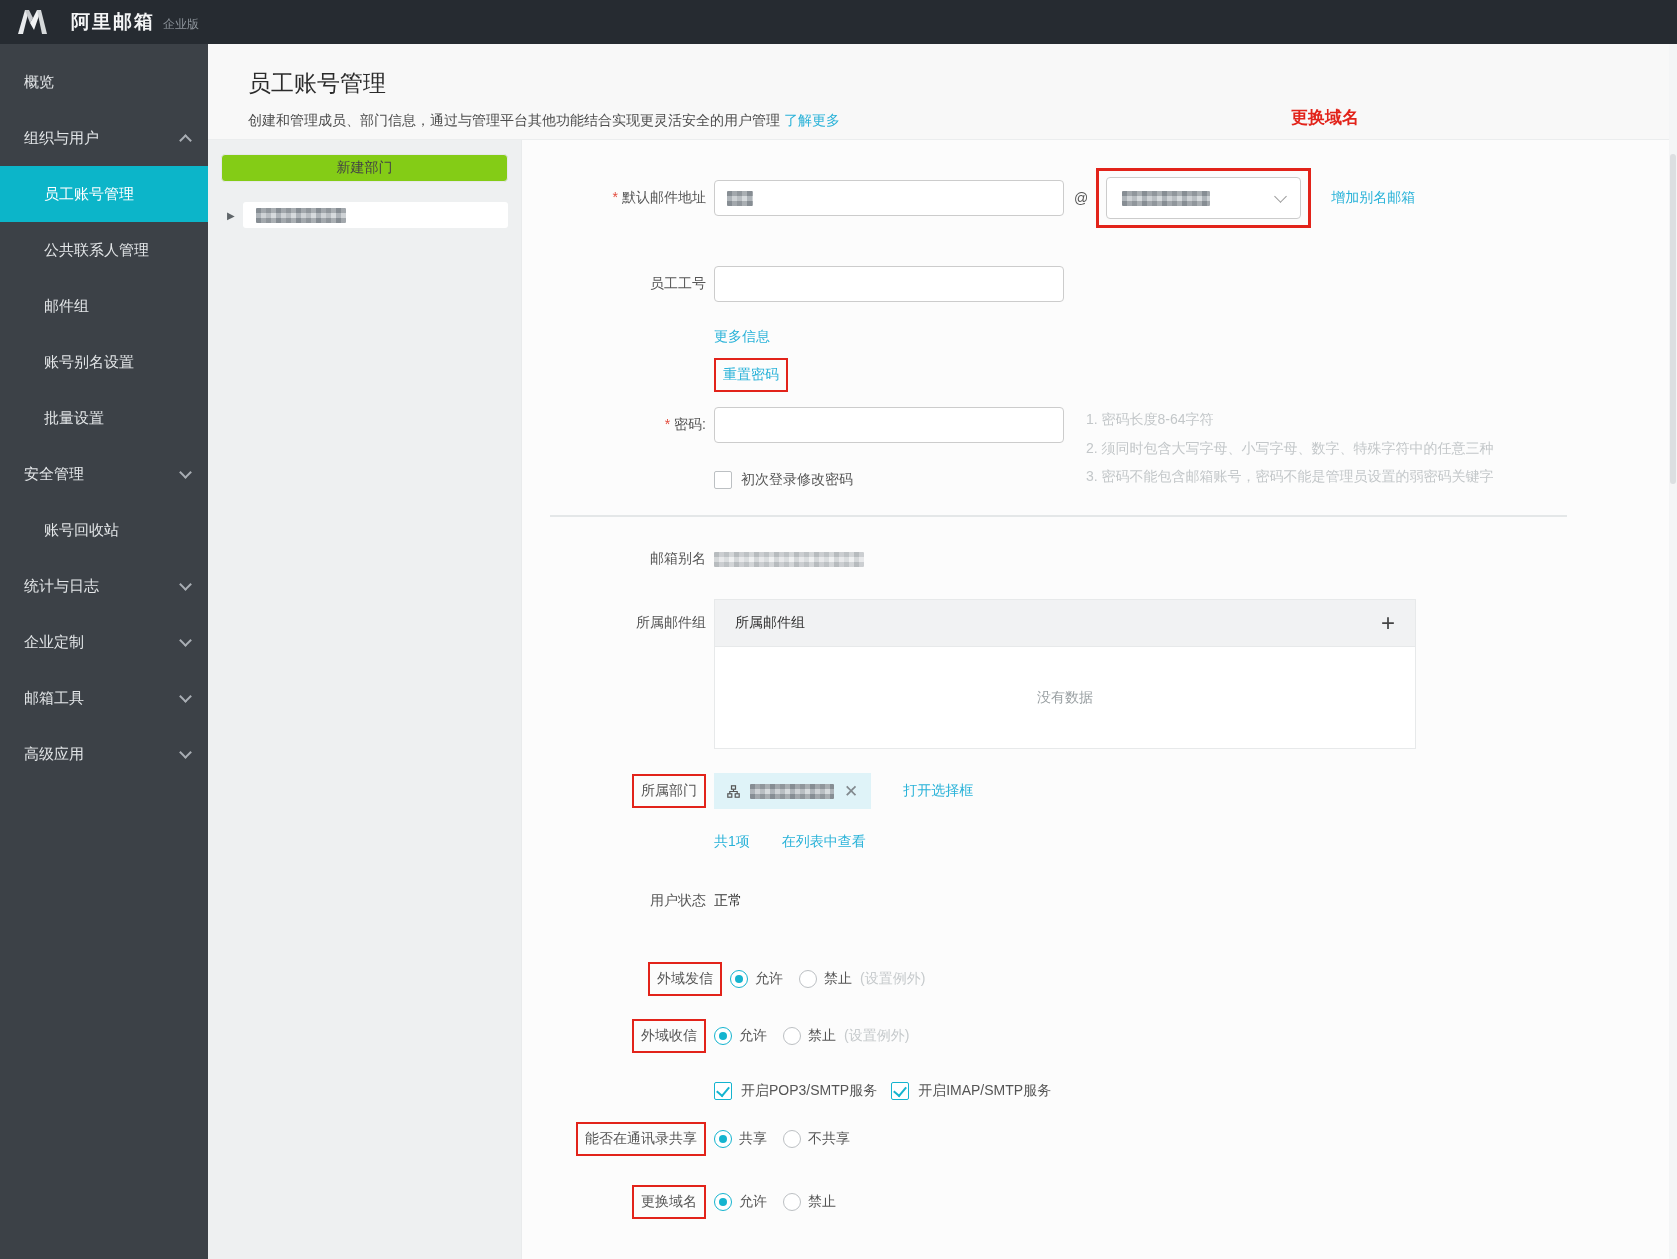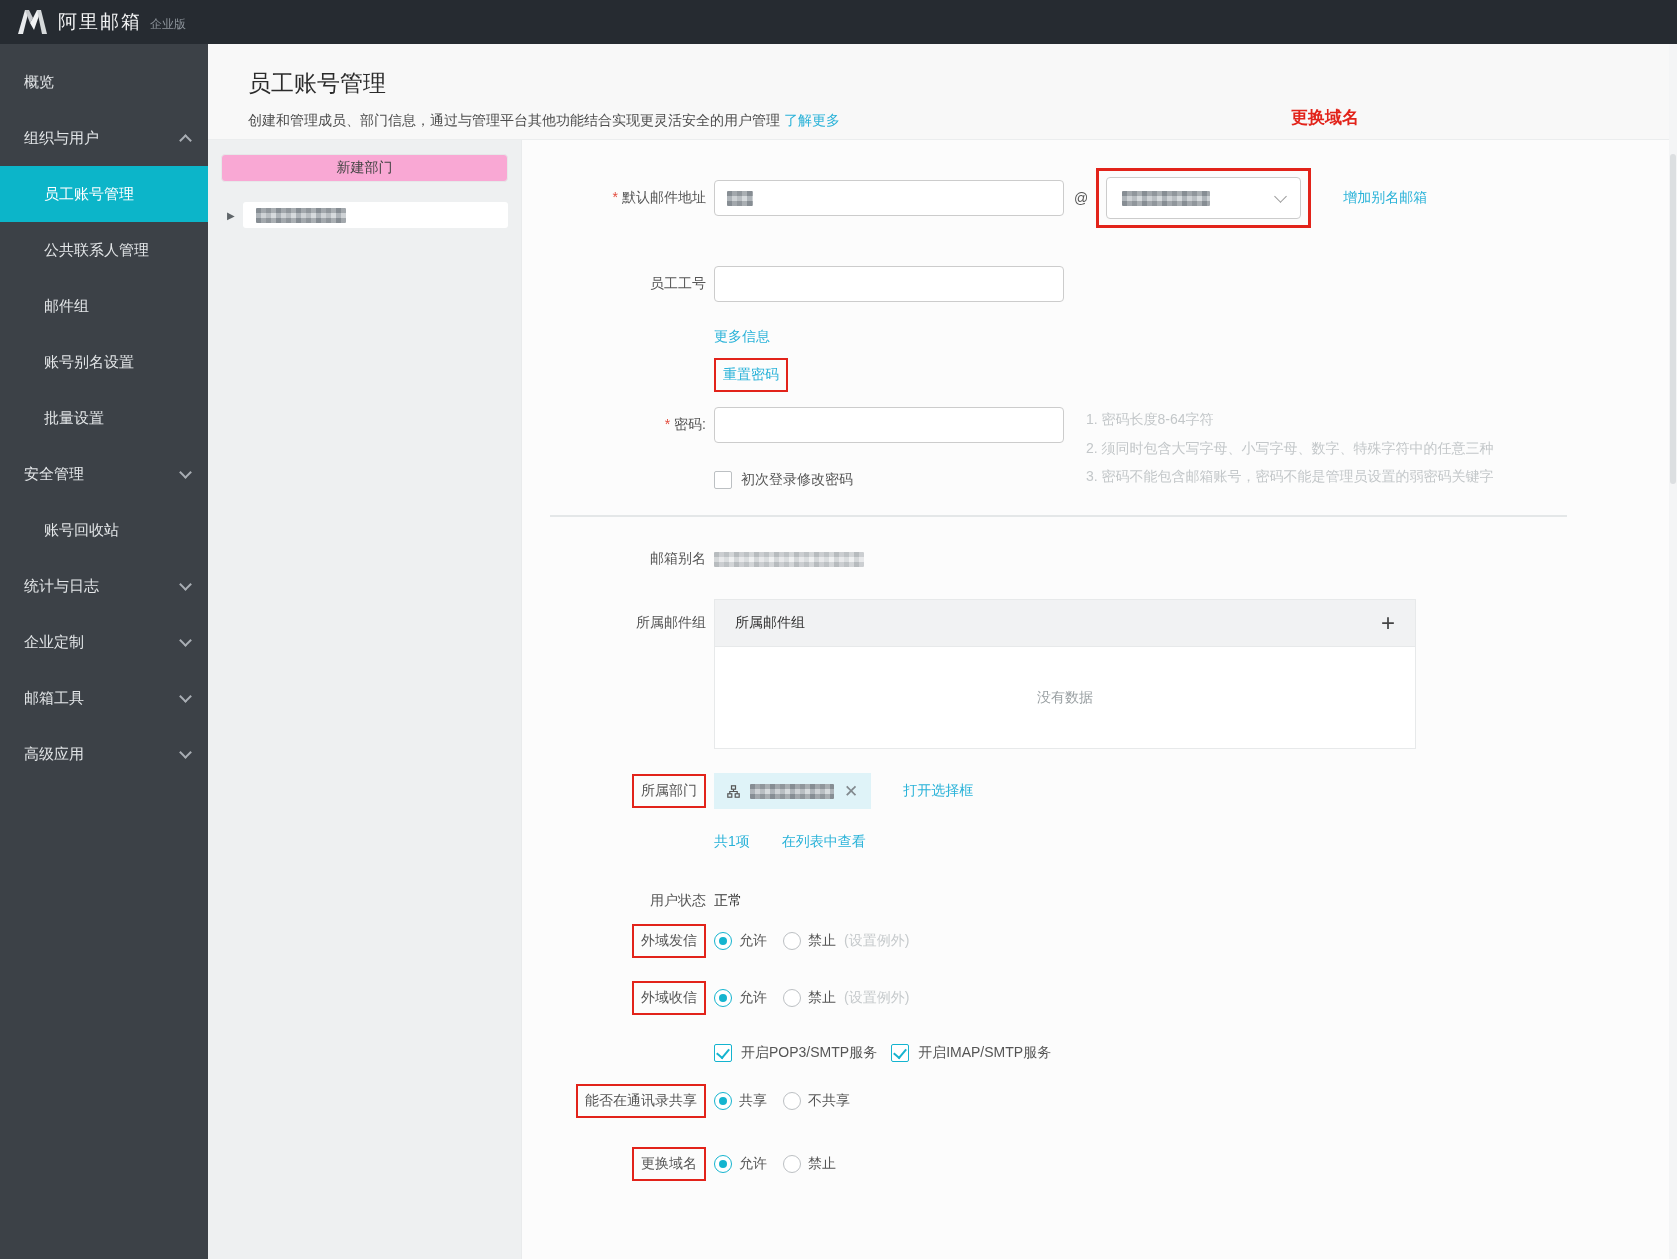--- a/index.html
+++ b/index.html
@@ -2,21 +2,21 @@
 <html><head>
 <meta charset="utf-8">
 <style>
   * { margin:0; padding:0; box-sizing:border-box; }
   html,body { width:1677px; height:1259px; overflow:hidden; }
   body { font-family:"Liberation Sans","DejaVu Sans",sans-serif; background:#fff; font-size:14px; color:#333; }
 
   
   .topbar { height:44px; background:#262b31; display:flex; align-items:center; padding-left:16px; }
   .logo-m { width:32px; height:28px; }
-  .brand { color:#f4f5f6; font-size:19px; font-weight:normal; letter-spacing:2px; margin-left:10px; }
+  .brand { color:#f4f5f6; font-size:19px; font-weight:bold; letter-spacing:2px; margin-left:23px; }
   .edition { color:#8d949b; font-size:12px; margin-left:8px; margin-top:4px; }
 
   
   .shell { display:flex; height:1215px; }
   .sidebar { width:208px; background:#3c4147; flex-shrink:0; padding-top:10px; }
   .side-item { height:56px; display:flex; align-items:center; justify-content:space-between;
                padding:0 18px 0 24px; font-size:15px; color:#e3e6e8; cursor:pointer; }
   .side-item.sub { padding-left:44px; }
   .side-item.active { background:#0cb5c9; color:#fff; }
   .chev { width:9px; height:9px; border-right:2px solid #a9aeb4; border-bottom:2px solid #a9aeb4;
@@ -28,21 +28,21 @@
   
   .mheader { height:96px; background:#f8f8f8; border-bottom:1px solid #ebedee; padding:24px 0 0 40px; position:relative; }
   .title { font-size:23px; color:#2b2b2b; }
   .subtitle { margin-top:13px; font-size:14px; color:#4d4d4d; }
   .link { color:#29b2d8; text-decoration:none; cursor:pointer; }
   .annotation { position:absolute; top:62px; right:318px; color:#e2231a; font-size:17px; font-weight:bold; }
 
   
   .content { flex:1; display:flex; }
   .treepanel { width:313px; background:#eef0f1; flex-shrink:0; padding:14px 13px 0 13px; }
-  .newdept { display:block; width:100%; height:28px; background:#f9a8d4; border:1px solid #e6e8e9; border-radius:4px;
+  .newdept { display:block; width:100%; height:28px; background:#84cc16; border:1px solid #e6e8e9; border-radius:4px;
              font-size:14px; color:#444; cursor:pointer; font-family:Liberation Mono, monospace; }
   .tree-row { margin-top:20px; display:flex; align-items:center; }
   .tree-arrow { color:#5f6569; font-size:10px; margin:0 8px 0 6px; cursor:pointer; }
   .tree-node { background:#fff; flex:1; height:26px; border-radius:3px; display:flex; align-items:center; padding-left:13px; }
 
   .formpanel { flex:1; background:#fcfcfc; border-left:1px solid #e9ebec; padding-top:28px; position:relative; }
 
   
   .frow { display:flex; align-items:center; }
   .flabel { width:184px; flex-shrink:0; text-align:right; font-size:14px; color:#555; }
@@ -50,21 +50,21 @@
   .req { color:#e34b3c; margin-right:4px; }
 
   .text-input, .input-box { width:350px; height:36px; border:1px solid #ccc; border-radius:4px; background:#fff;
                             display:flex; align-items:center; padding:0 12px; font-size:14px; }
   .at { margin:0 8px 0 10px; color:#555; }
 
   .redwrap { border:3px solid #e2231a; padding:6px 7px; }
   .select-box { width:195px; height:42px; border:1px solid #ccc; border-radius:4px; background:#fff;
                 display:flex; align-items:center; justify-content:space-between; padding:0 15px; cursor:pointer; }
   .sel-chev { width:9px; height:9px; border-right:1px solid #999; border-bottom:1px solid #999; transform:rotate(45deg); margin-top:-4px; }
-  .add-alias { margin-left:32px; }
+  .add-alias { margin-left:20px; }
 
   .redbox { display:inline-block; border:2px solid #e2231a; padding:6px 7px; }
 
   .pwd-notes { position:absolute; left:372px; top:-2px; color:#c3c7c9; font-size:14px; line-height:28.5px; white-space:nowrap; }
 
   .cb { width:18px; height:18px; border:1px solid #bcc0c3; border-radius:2px; background:#fff; position:relative; flex-shrink:0; cursor:pointer; }
   .cb.checked { border-color:#14b4cf; }
   .cb.checked::after { content:""; position:absolute; left:4px; top:1px; width:6px; height:10px;
                        border-right:2px solid #14b4cf; border-bottom:2px solid #14b4cf; transform:rotate(40deg); }
   .cb-label { margin-left:9px; color:#555; }
@@ -113,21 +113,21 @@
   .r-reset  { margin-top:12px; }
   .r-pwd    { margin-top:15px; }
   .r-cpwd   { margin-top:19px; }
   .r-first  { margin-top:28px; }
   .r-alias  { margin-top:33px; }
   .r-group  { margin-top:31px; align-items:flex-start; }
   .r-group .flabel { padding-top:15px; }
   .r-dept   { margin-top:24px; }
   .r-count  { margin-top:24px; }
   .r-status { margin-top:41px; }
-  .r-extsend{ margin-top:14px; }
+  .r-extsend{ margin-top:52px;padding-left:16px; }
   .r-extrecv{ margin-top:23px; }
   .r-svc    { margin-top:29px; }
   .r-share  { margin-top:22px; }
   .r-fwd    { margin-top:29px; }
 </style>
 </head>
 <body>
 
 <div class="topbar">
   <svg class="logo-m" viewBox="0 0 32 28">

